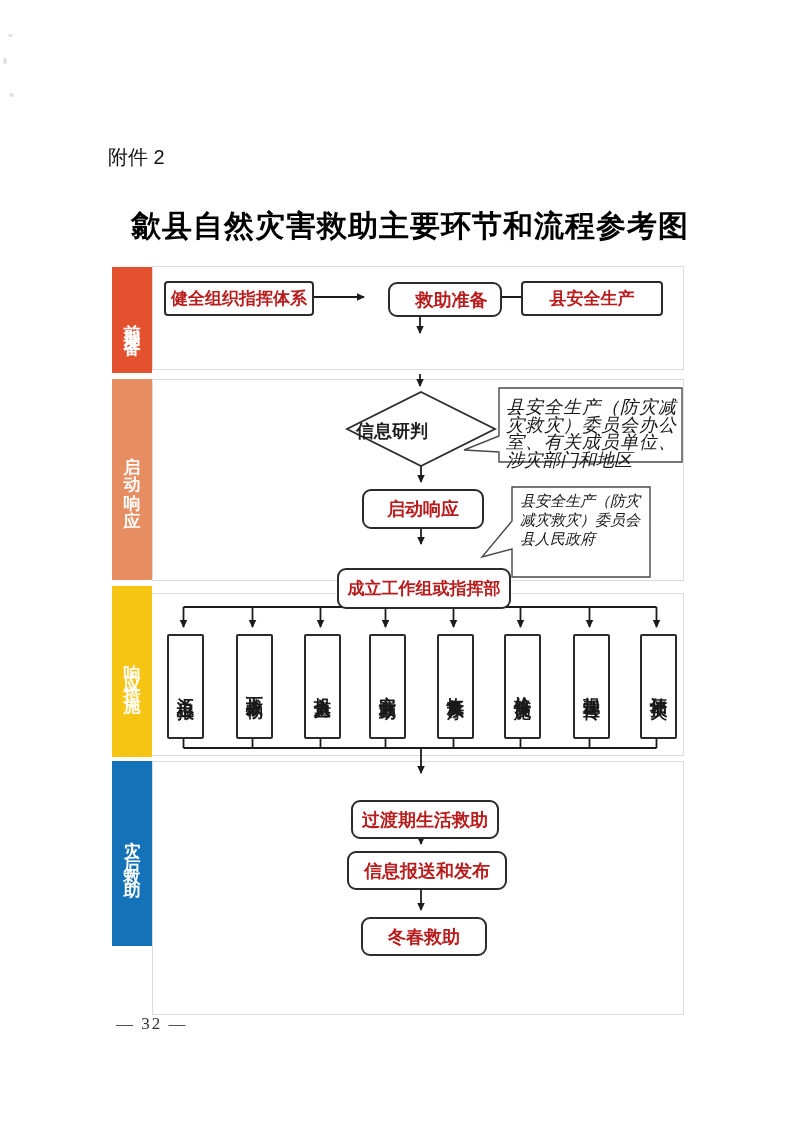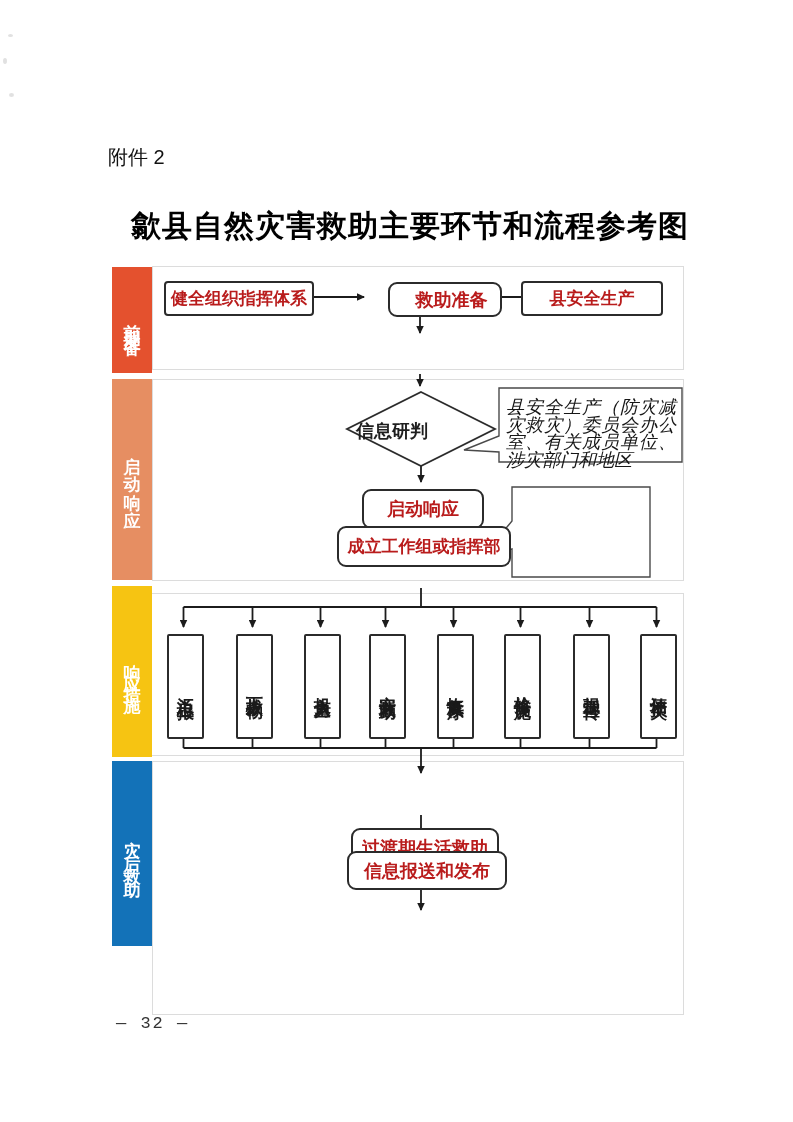--- a/index.html
+++ b/index.html
@@ -45,21 +45,21 @@
     font-weight:700;font-size:18px;z-index:3;
   }
   .callout-text{
     position:absolute;z-index:3;font-family:"DejaVu Serif",serif;font-style:italic;
     color:#161616;text-align:justify;
   }
   .co1{left:506px;top:391px;width:170px;font-size:18px;line-height:17.6px;margin-top:7px;}
   .co2{left:520px;top:492px;width:124px;font-size:15px;line-height:19px;white-space:pre-line;text-align:left;}
   .pageno{
     position:absolute;left:116px;top:1014px;font-size:17px;letter-spacing:2px;color:#333;
-    font-family:Liberation Mono, monospace;
+    font-family:Liberation Serif, serif;
   }
 </style>
 </head>
 <body>
 
 <div class="page">
 
   <div class="speck" style="left:8px;top:34px;width:5px;height:3px;"></div>
   <div class="speck" style="left:3px;top:58px;width:4px;height:6px;"></div>
   <div class="speck" style="left:9px;top:93px;width:5px;height:4px;"></div>
@@ -134,21 +134,23 @@
     </div>
   <div class="node small" style="left:521px;top:281px;width:138px;height:31px;">
       <span>县安全生产</span>
     </div>
 
   <div class="diamond-label">信息研判</div>
   <div class="callout-text co1">县安全生产（防灾减灾救灾）委员会办公室、有关成员单位、涉灾部门和地区</div>
   <div class="node round" style="left:362px;top:489px;width:118px;height:36px;">
       <span>启动响应</span>
     </div>
-  <div class="node round small" style="left:337px;top:526px;width:170px;height:37px;">
+  <div class="callout-text co2">县安全生产（防灾减灾救灾）委员会
+县人民政府</div>
+  <div class="node round small" style="left:337px;top:568px;width:170px;height:37px;">
       <span>成立工作组或指挥部</span>
     </div>
 
   <div class="measure" style="left:167px;">
       <span>汇总上报</span>
     </div>
   <div class="measure" style="left:236px;">
       <span>下拨款物</span>
     </div>
   <div class="measure" style="left:304px;">
@@ -163,21 +165,24 @@
   <div class="measure" style="left:504px;">
       <span>抢修设施</span>
     </div>
   <div class="measure" style="left:573px;">
       <span>加强宣传</span>
     </div>
   <div class="measure" style="left:640px;">
       <span>评估损失</span>
     </div>
 
-  <div class="node round" style="left:351px;top:828px;width:144px;height:35px;">
+  <div class="node round" style="left:351px;top:800px;width:144px;height:35px;">
       <span>过渡期生活救助</span>
     </div>
   <div class="node round" style="left:347px;top:851px;width:156px;height:35px;">
       <span>信息报送和发布</span>
+    </div>
+  <div class="node round" style="left:361px;top:917px;width:122px;height:35px;">
+      <span>冬春救助</span>
     </div>
 
   <div class="pageno">— 32 —</div>
 </div>
 
 </body></html>

